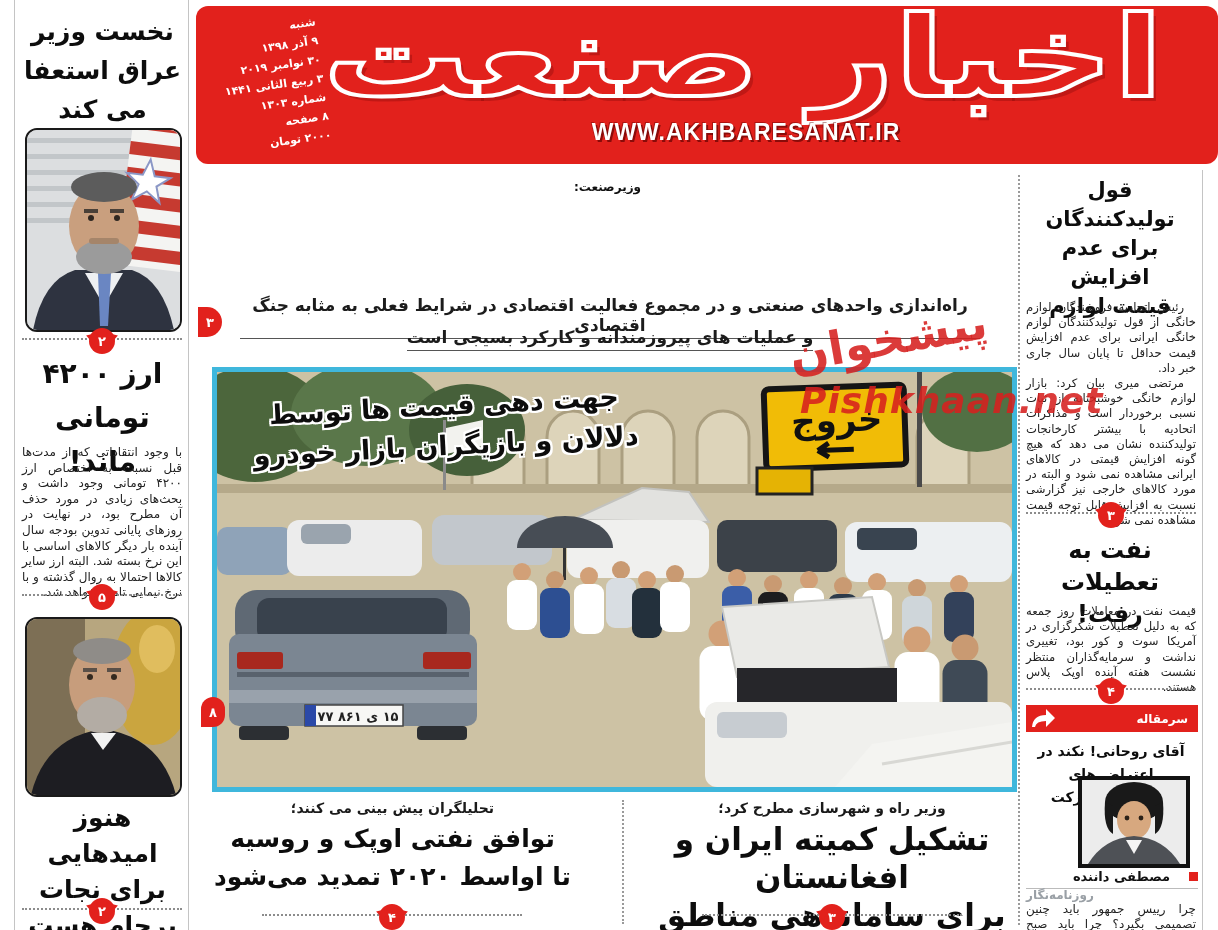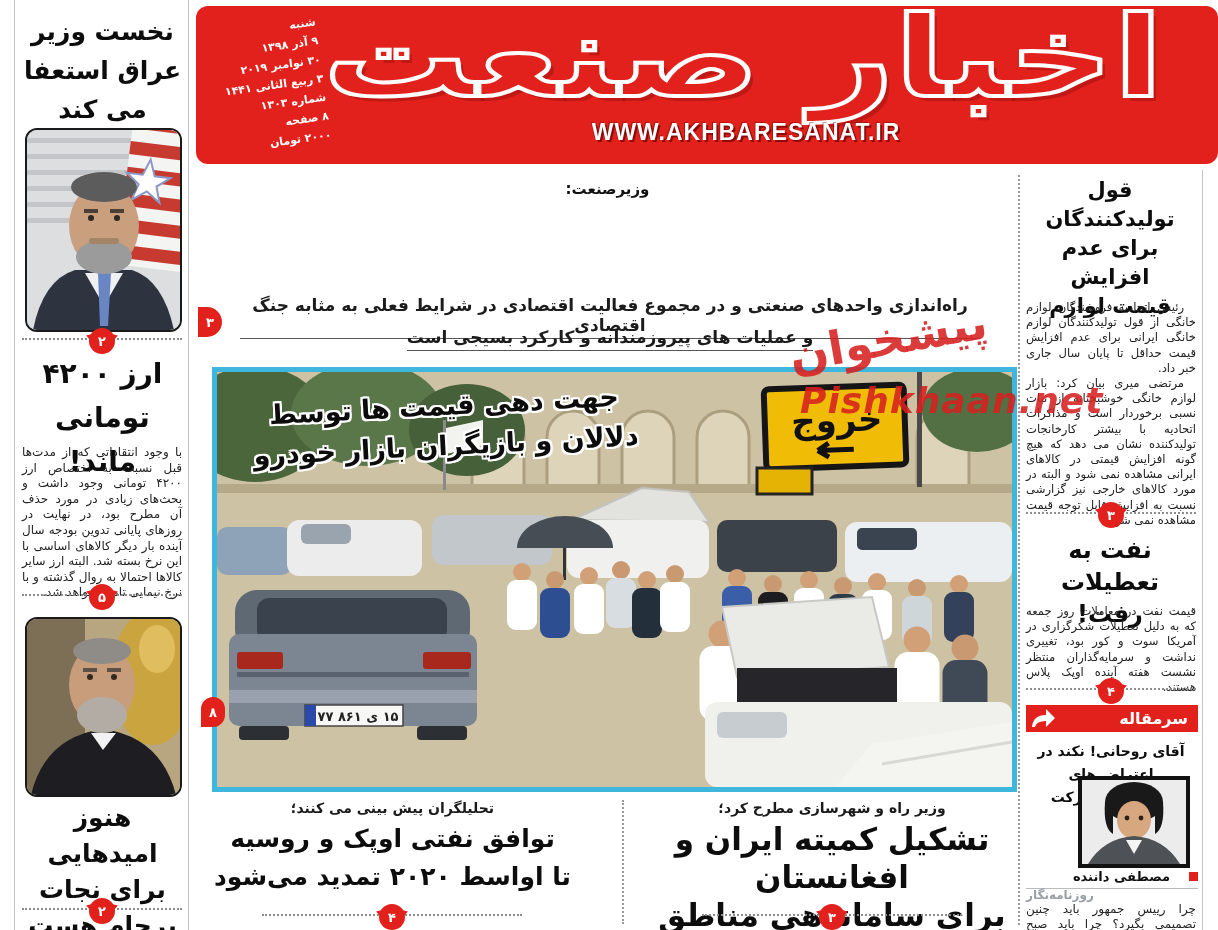--- a/index.html
+++ b/index.html
@@ -29,35 +29,35 @@
          background:var(--red);color:#fff;font-size:13px;font-weight:bold;display:flex;align-items:center;justify-content:center;z-index:2;}
   .badge::before,.badge::after{content:"";position:absolute;top:2px;border:6px solid transparent;}
   .badge::before{left:-9px;border-right:10px solid var(--red);transform:rotate(18deg);}
   .badge::after{right:-9px;border-left:10px solid var(--red);transform:rotate(-18deg);}
   .badge-side{position:absolute;width:24px;height:30px;background:var(--red);color:#fff;font-weight:bold;font-size:13px;
          border-radius:0 15px 15px 0;display:flex;align-items:center;justify-content:center;z-index:6;}
   
   .portrait{position:absolute;border:2px solid #1a1a1a;border-radius:12px;overflow:hidden;background:#ddd;}
   .portrait svg{display:block;}
   
-  .main-kicker{left:200px;top:180px;width:815px;text-align:center;font-size:15px;font-weight:bold;}
+  .main-kicker{left:200px;top:180px;width:815px;text-align:center;font-size:12px;font-weight:bold;}
   .main-headline{left:200px;top:200px;width:815px;text-align:center;font-size:43px;font-weight:bold;letter-spacing:-1px;
       -webkit-text-stroke:1px #0a0a0a;white-space:nowrap;}
   .deck{left:240px;width:740px;text-align:center;font-size:17px;font-weight:bold;color:#1c1c1c;}
   .deck span{display:inline-block;border-bottom:1.5px solid #555;padding-bottom:3px;}
   
   .mainphoto{left:212px;top:367px;width:805px;height:425px;border:5px solid var(--cyan);background:#cdc2a4;z-index:1;}
   .photo-caption{position:absolute;left:18px;top:14px;width:420px;text-align:center;transform:rotate(-3deg);
       font-size:27px;line-height:40px;font-weight:bold;color:#0c0c0c;z-index:3;
       text-shadow:-2px -2px 0 #fff,2px -2px 0 #fff,-2px 2px 0 #fff,2px 2px 0 #fff,0 -2px 0 #fff,0 2px 0 #fff,-2px 0 0 #fff,2px 0 0 #fff;}
   .watermark-fa{left:788px;top:312px;font-size:46px;font-weight:bold;color:rgba(214,32,31,.88);transform:rotate(-10deg);z-index:5;}
   .watermark-en{left:800px;top:368px;font-size:36px;font-weight:bold;font-style:italic;color:rgba(214,32,31,.88);direction:ltr;z-index:5;letter-spacing:1px;margin-top:12px;}
   
   .ed-banner{left:1026px;top:705px;width:172px;height:27px;background:var(--red);color:#fff;display:flex;align-items:center;
-      justify-content:flex-start;padding-right:10px;font-size:16px;font-weight:bold;}
+      justify-content:flex-start;padding-right:10px;font-size:12px;font-weight:bold;}
   .ed-arrow{position:absolute;left:4px;top:2px;}
   .author-row{left:1026px;top:869px;width:172px;display:flex;align-items:center;gap:19px;border-bottom:1px solid #bbb;padding-bottom:4px;}
   .author-sq{width:9px;height:9px;background:var(--red);flex:0 0 auto;}
   .author-name{font-size:13px;font-weight:bold;}
   .author-role{left:1026px;top:888px;font-size:12px;color:#9aa0a6;font-weight:bold;}
 </style>
 </head>
 <body>
 
 <div id="page">

